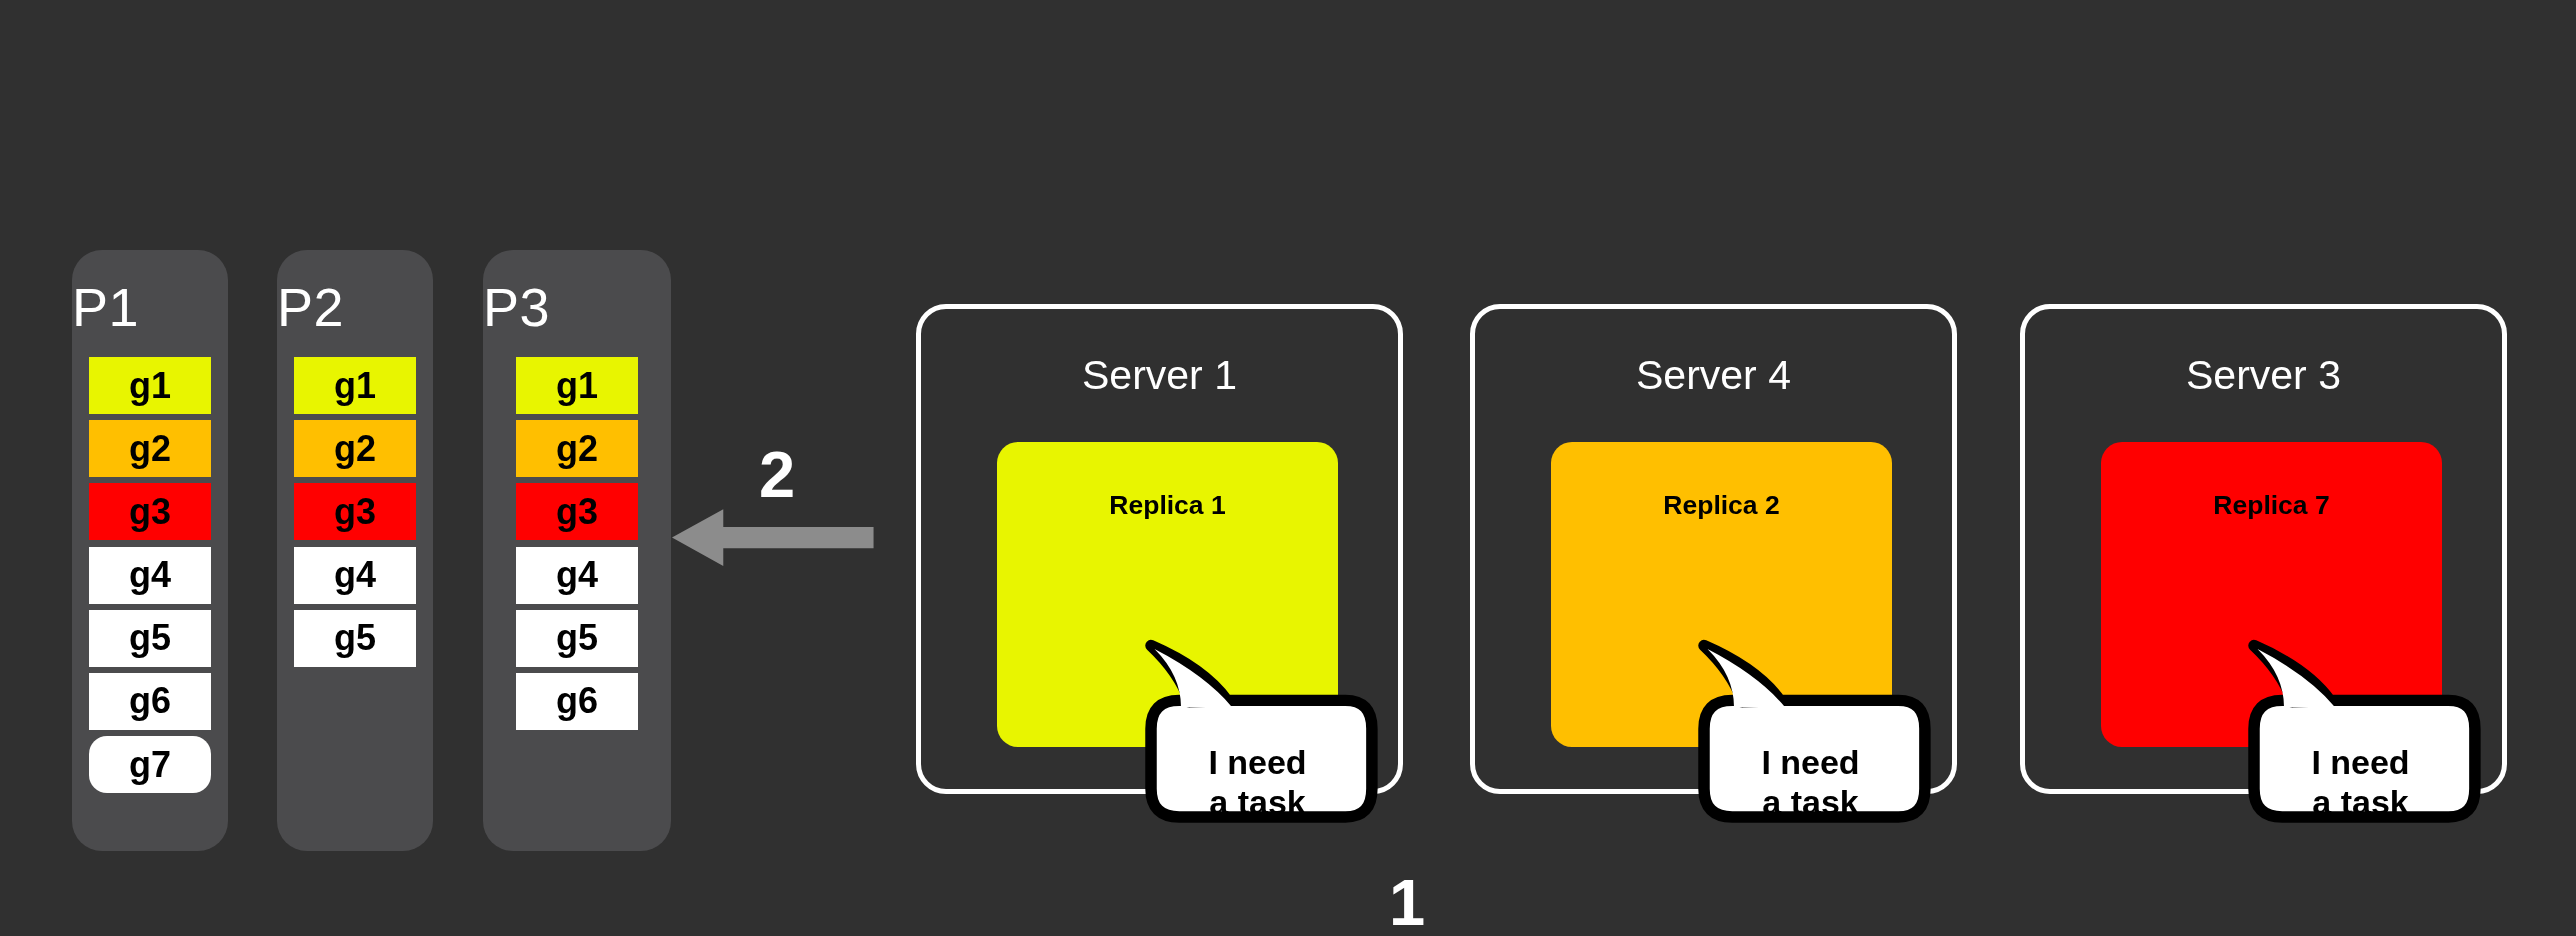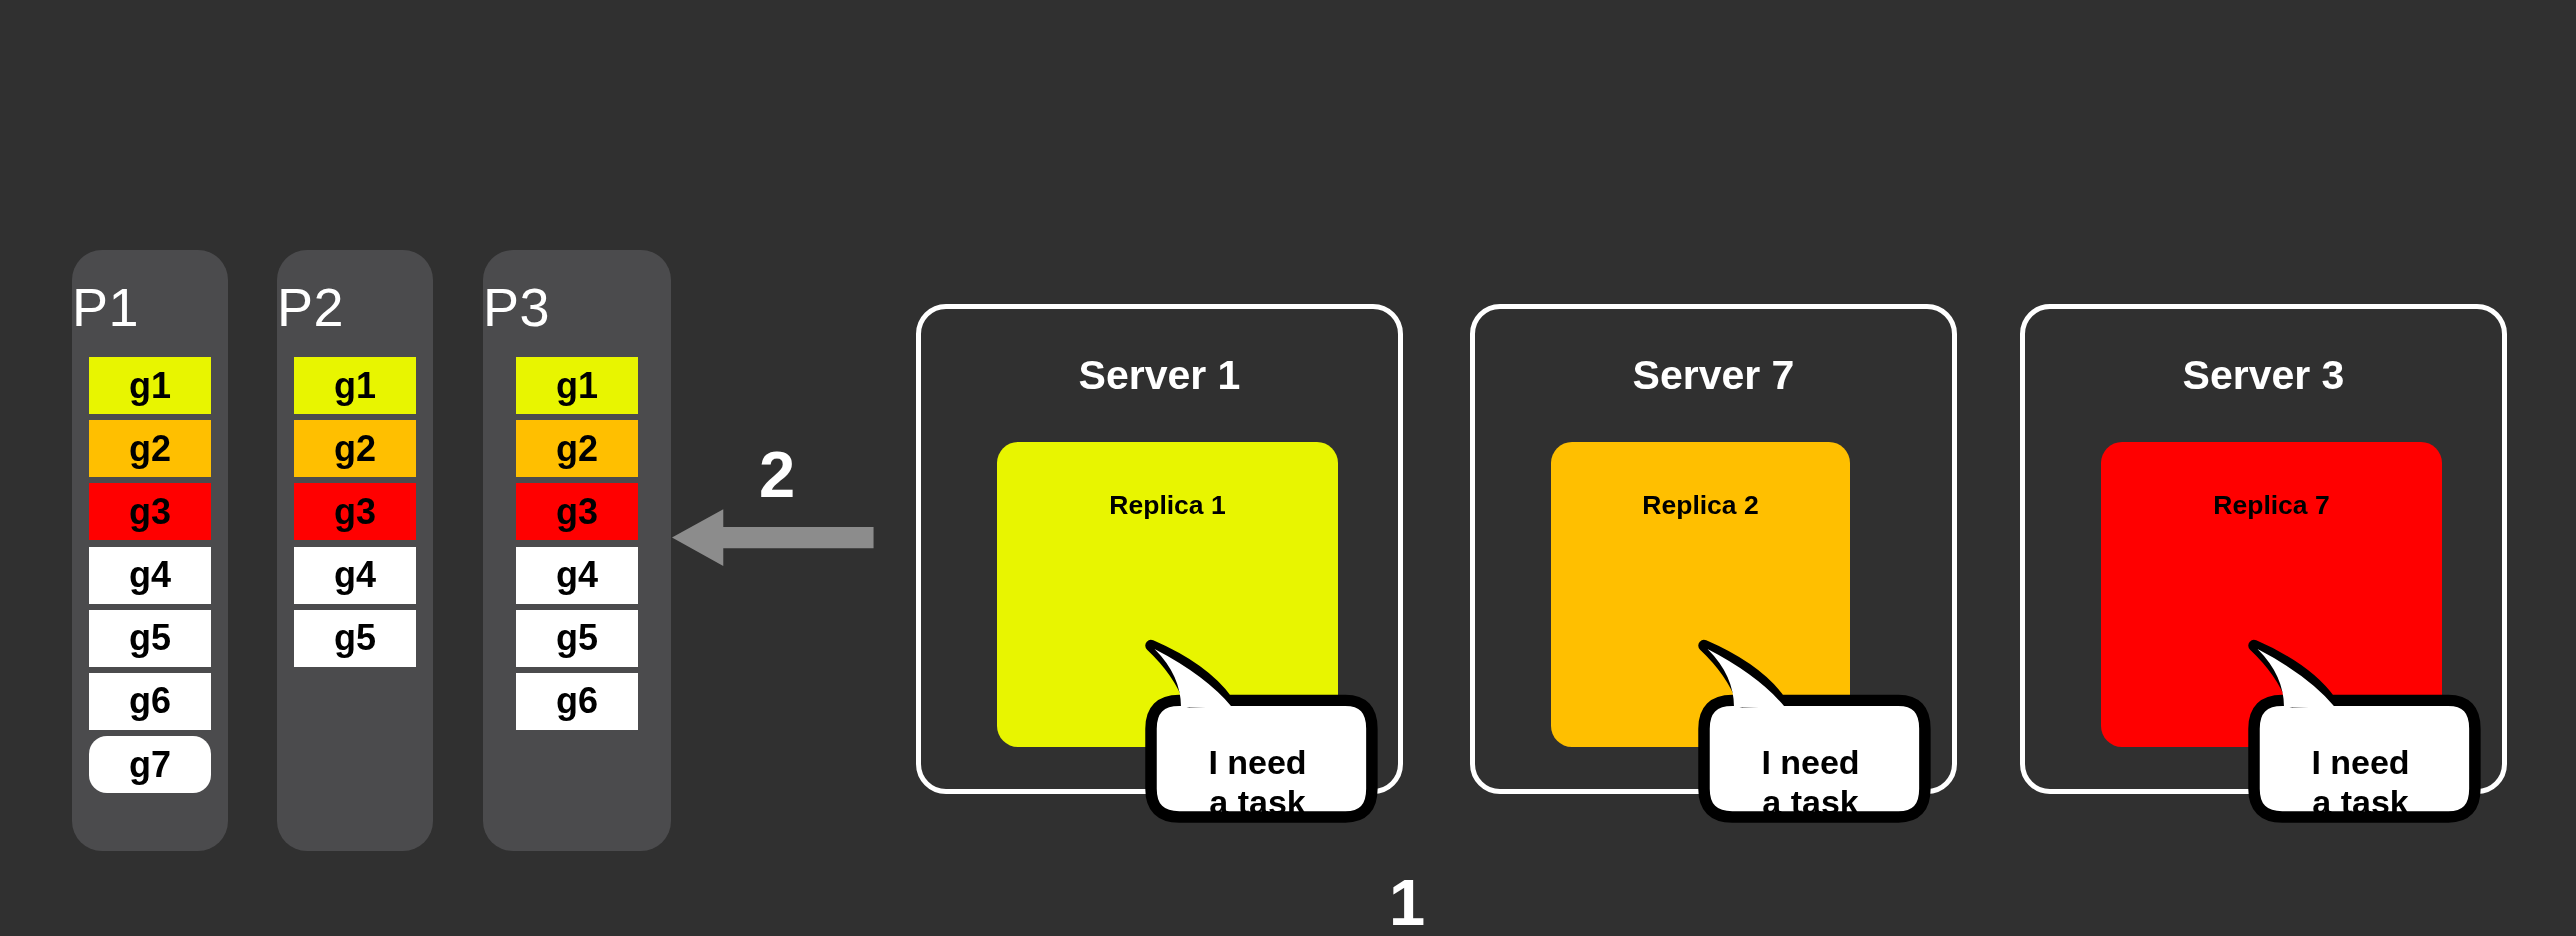--- a/index.html
+++ b/index.html
@@ -83,21 +83,21 @@
     box-sizing: border-box;
     background: transparent;
   }
   .server-title {
     position: absolute;
     left: 0;
     right: 0;
     text-align: center;
     color: #ffffff;
     font-size: 41px;
-    font-weight: 700;
+    font-weight: 400;
     line-height: 1;
     top: 46px;
   }
   .replica {
     position: absolute;
     border-radius: 21px;
     box-sizing: border-box;
   }
   .replica-label {
     position: absolute;
@@ -199,22 +199,22 @@
                M 62,16 Q 50,-18 18,-48 Q 78,-22 104,14 Z" fill="#ffffff" stroke="#000000" stroke-width="13" stroke-linejoin="round"></path>
       <path d="M 52,22 L 110,22 Q 80,-14 22,-44 Q 52,-14 52,22 Z" fill="#ffffff" stroke="none"></path>
     </svg>
     <div class="bubble-text">
       <span>I need</span>
       <span class="l2">a task</span>
     </div>
   </div>
 
   <div class="server" style="left:1470px; top:304px; width:487px; height:490px;">
-    <div class="server-title">Server 7</div>
-    <div class="replica" style="left:76px; top:133px; width:299px; height:305px; background:#ffbf00;">
+    <div class="server-title">Server 4</div>
+    <div class="replica" style="left:76px; top:133px; width:341px; height:305px; background:#ffbf00;">
       <div class="replica-label">Replica 2</div>
     </div>
   </div>
   <div class="bubble-wrap" style="left:1688px; top:688px; width:237px; height:129px;">
     <svg class="bubble-svg" width="237" height="129" viewBox="0 0 268 146">
       <path d="M 18,46 Q 18,14 50,14 L 238,14 Q 268,14 268,46 L 268,114 Q 268,146 238,146 L 50,146 Q 18,146 18,114 Z
                M 62,16 Q 50,-18 18,-48 Q 78,-22 104,14 Z" fill="#ffffff" stroke="#000000" stroke-width="13" stroke-linejoin="round"></path>
       <path d="M 52,22 L 110,22 Q 80,-14 22,-44 Q 52,-14 52,22 Z" fill="#ffffff" stroke="none"></path>
     </svg>
     <div class="bubble-text">

